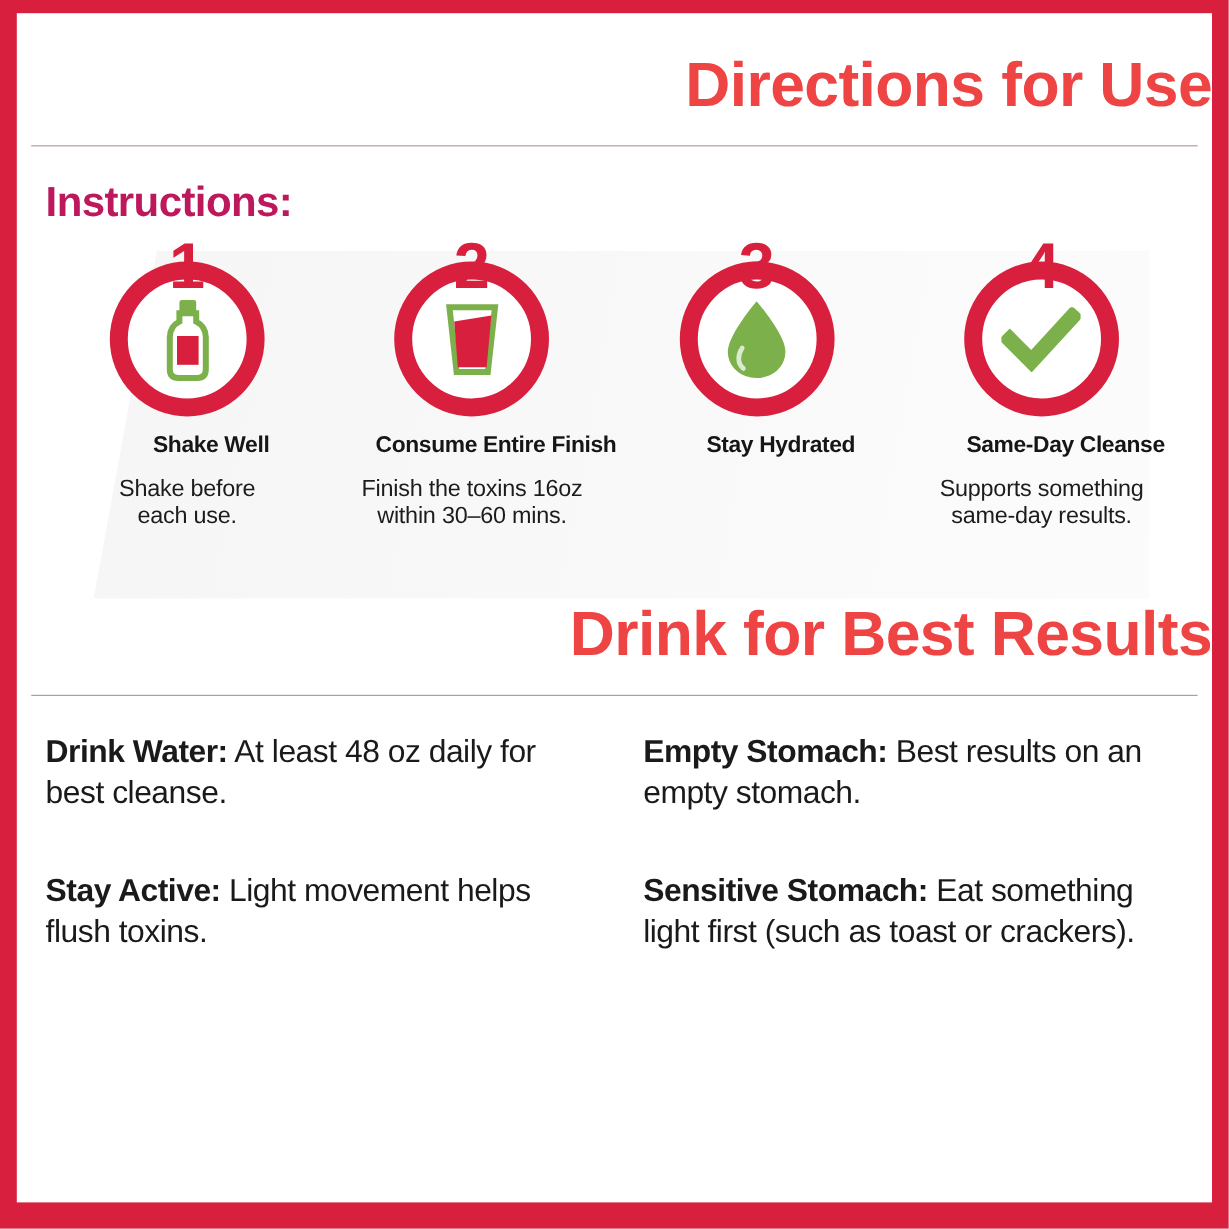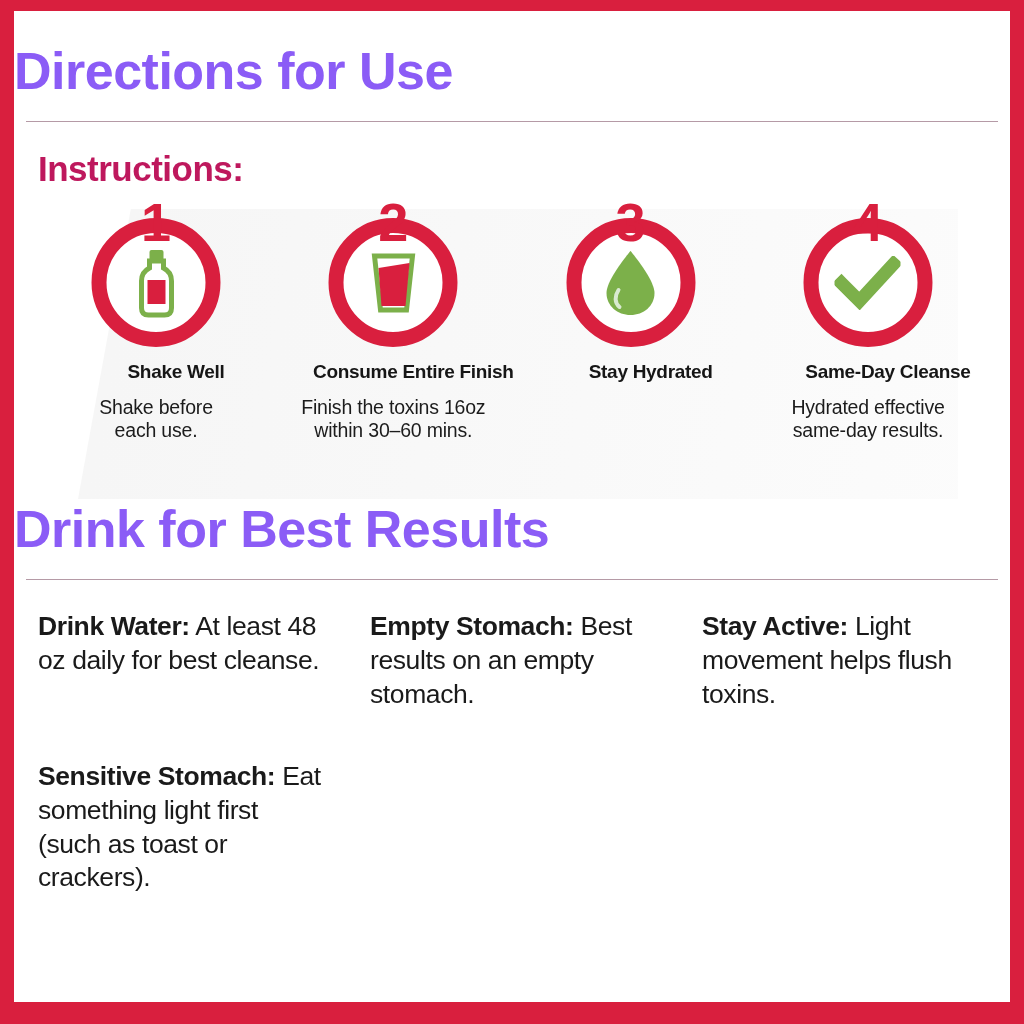--- a/index.html
+++ b/index.html
@@ -19,24 +19,24 @@
   
   #card {
     position:absolute;
     left:14px; top:11px; right:14px; bottom:22px;
     background:#ffffff;
     overflow:hidden;
   }
 
   
   .main-title {
-    text-align:left;
+    text-align:right;
     font-size:52px;
     font-weight:bold;
-    color:#8b5cf6;
+    color:#ef4444;
     letter-spacing:-0.5px;
     font-stretch:condensed;
     line-height:1;
   }
   #title-directions { margin-top:34px; }
   #title-tips { margin-top:8px; }
 
   .rule {
     height:1px;
     background:#b59aa6;
@@ -125,21 +125,21 @@
     font-size:19.5px;
     color:#1c1c1c;
     line-height:1.18;
     letter-spacing:-0.2px;
   }
 
   
   #tips {
     margin:30px 24px 0 24px;
     display:grid;
-    grid-template-columns:1fr 1fr 1fr;
+    grid-template-columns:1fr 1fr;
     column-gap:24px;
     row-gap:36px;
     gap:48px;
   }
   .tip {
     font-size:26.5px;
     line-height:1.28;
     color:#1a1a1a;
     letter-spacing:-0.4px;
   }
@@ -221,21 +221,21 @@
             <div class="ring">
               <span>
                 <svg width="66" height="54" viewBox="0 0 66 54">
                   <path d="M7 27 L25 45 L59 8" fill="none" stroke="#7CB04A" stroke-width="13" stroke-linecap="square" stroke-linejoin="miter"></path>
                 </svg>
               </span>
             </div>
           </div>
           <div class="step-title">Same-Day Cleanse</div>
           <div class="step-desc">
-            <span>Hydrated effective</span><br>
+            <span>Supports something</span><br>
             <span>same-day results.</span>
           </div>
         </div>
 
       </div>
     </div>
 
     <h1 class="main-title" id="title-tips">Drink for Best Results</h1>
 
     <div class="rule"></div>

